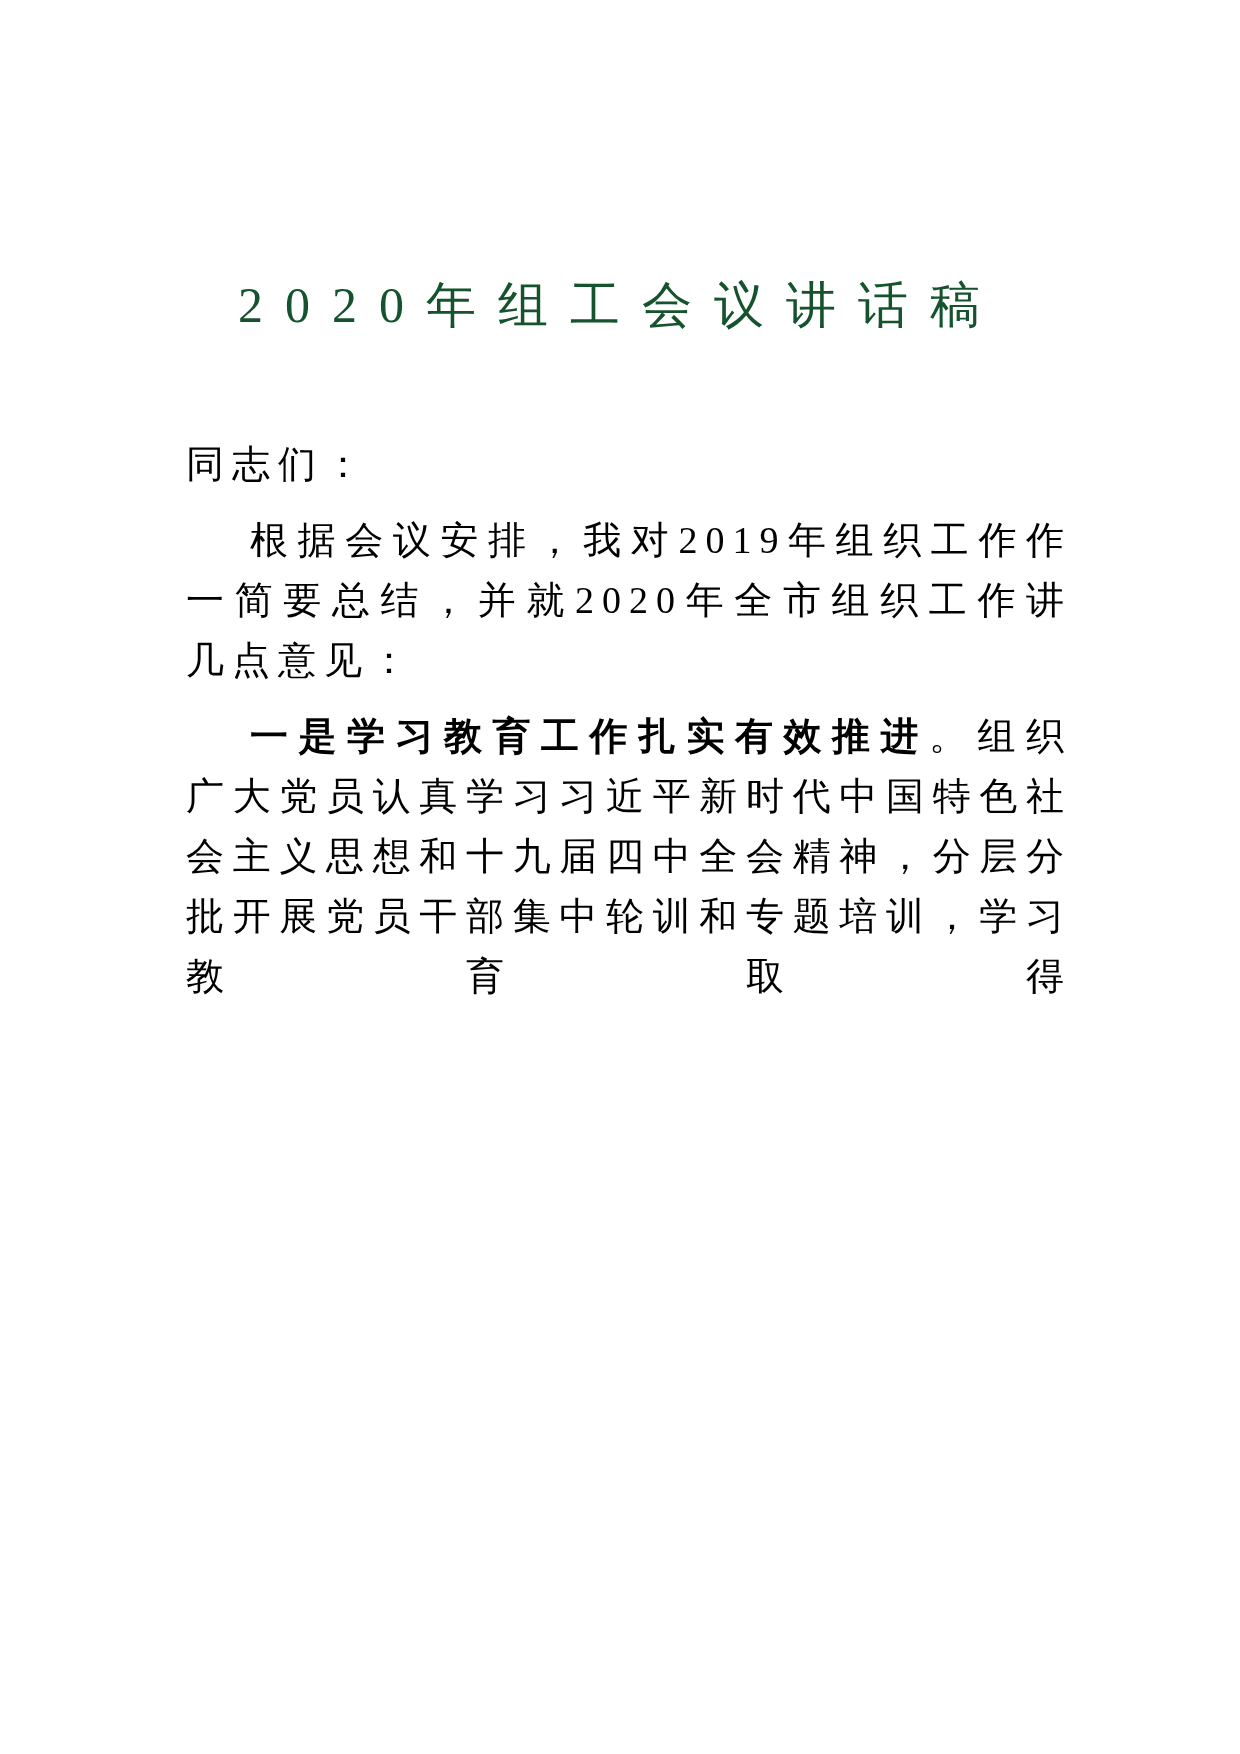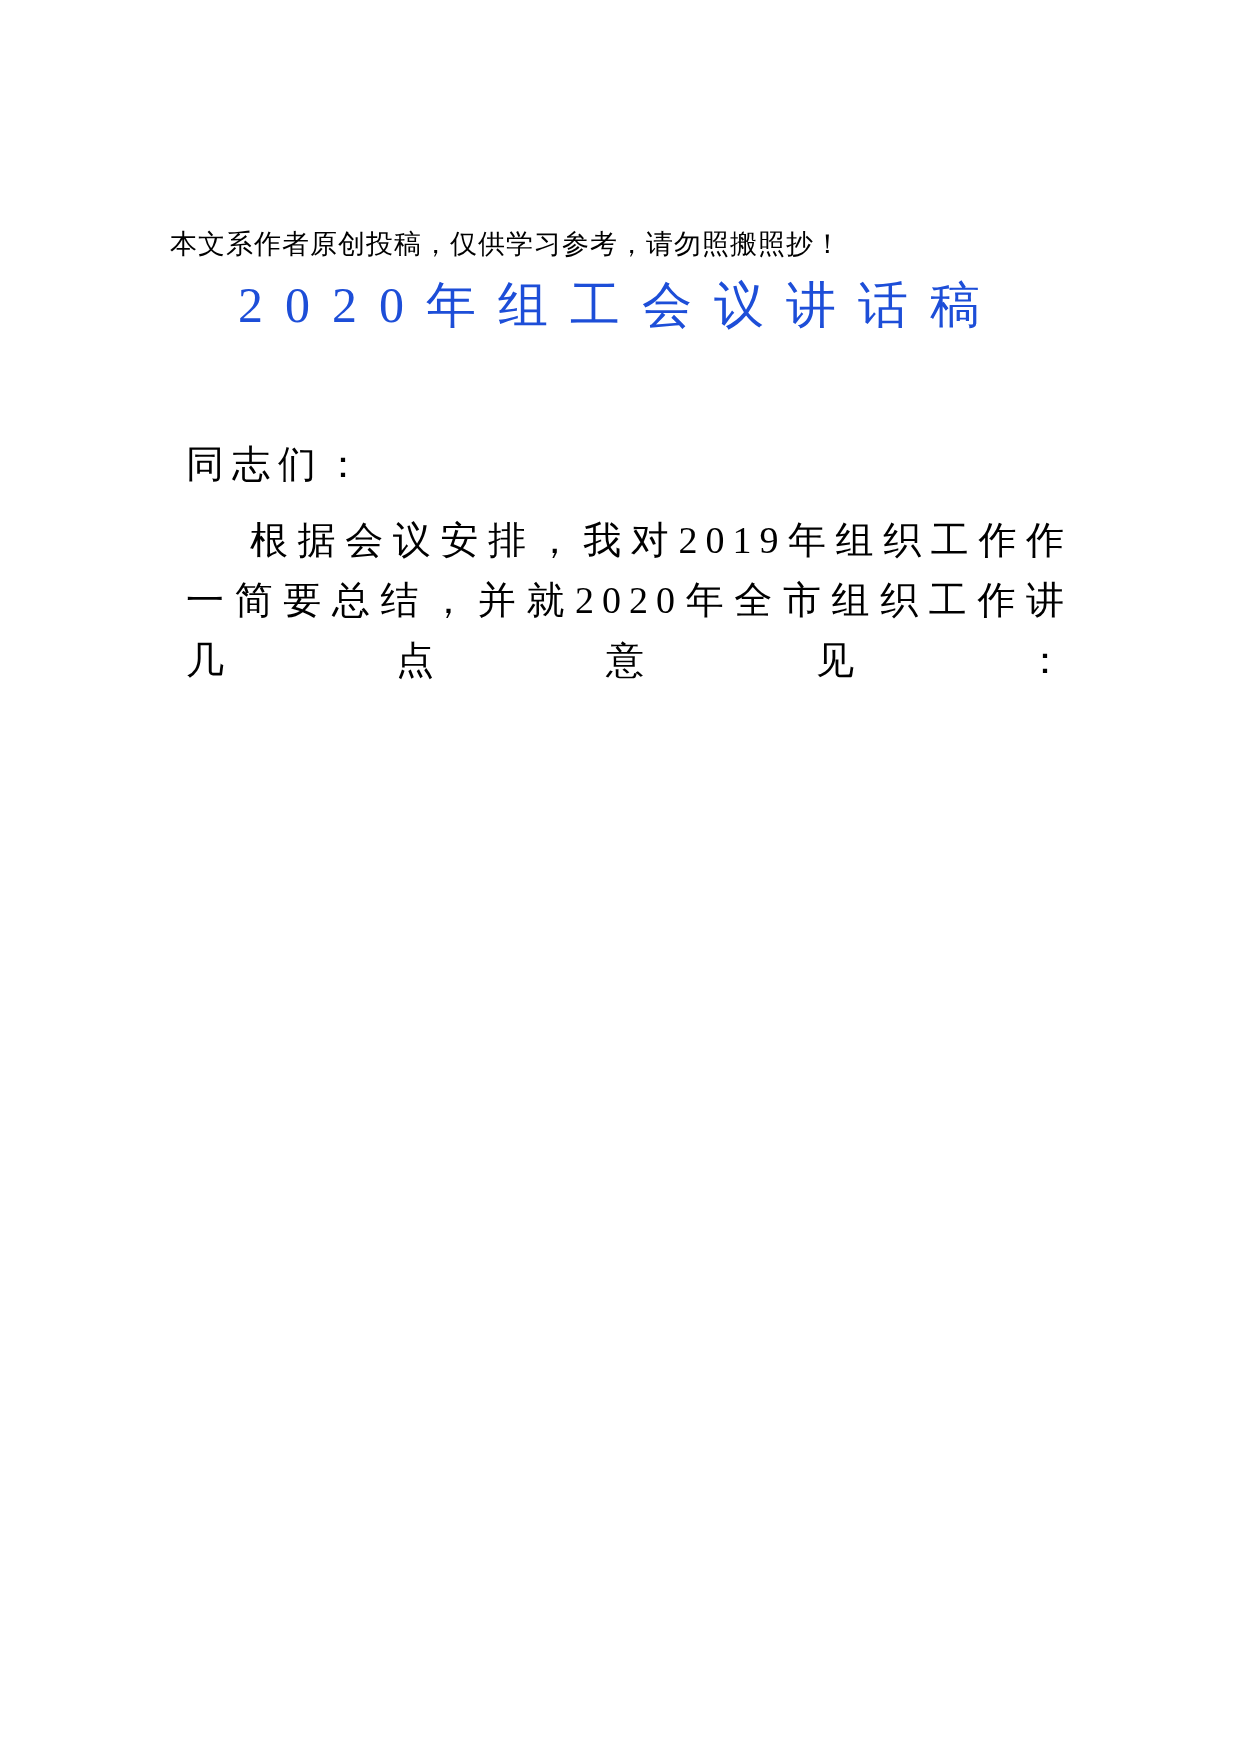--- a/index.html
+++ b/index.html
@@ -32,21 +32,21 @@
     top: 272px;
     left: 0;
     width: 100%;
     margin: 0;
     text-align: center;
     font-family: "Liberation Serif", serif;
     font-weight: 400;
     font-size: 50px;
     line-height: 66px;
     letter-spacing: 22px;
-    color: #1d4ed8;
+    color: #14532d;
   }
   .doc-body {
     position: absolute;
     top: 418px;
     left: 170px;
     width: 918px;
     font-family: "Liberation Serif", serif;
     font-size: 38px;
     line-height: 60px;
     letter-spacing: 8px;
@@ -69,21 +69,21 @@
   }
   .run.bold {
     font-weight: 700;
     font-family: "Liberation Sans", sans-serif;
   }
 </style>
 </head>
 <body>
 
 <div class="page">
-  <p class="disclaimer">本文系作者原创投稿，仅供学习参考，请勿照搬照抄！</p>
 
   <h1 class="doc-title">2020年组工会议讲话稿</h1>
 
   <div class="doc-body">
       <p class="para"><span class="run">同志们：</span></p>
       <p class="para indent"><span class="run">根据会议安排，我对2019年组织工作作一简要总结，并就2020年全市组织工作讲几点意见：</span></p>
+      <p class="para indent"><span class="run bold">一是学习教育工作扎实有效推进</span><span class="run">。组织广大党员认真学习习近平新时代中国特色社会主义思想和十九届四中全会精神，分层分批开展党员干部集中轮训和专题培训，学习教育取得</span></p>
     </div>
 </div>
 
 </body></html>

